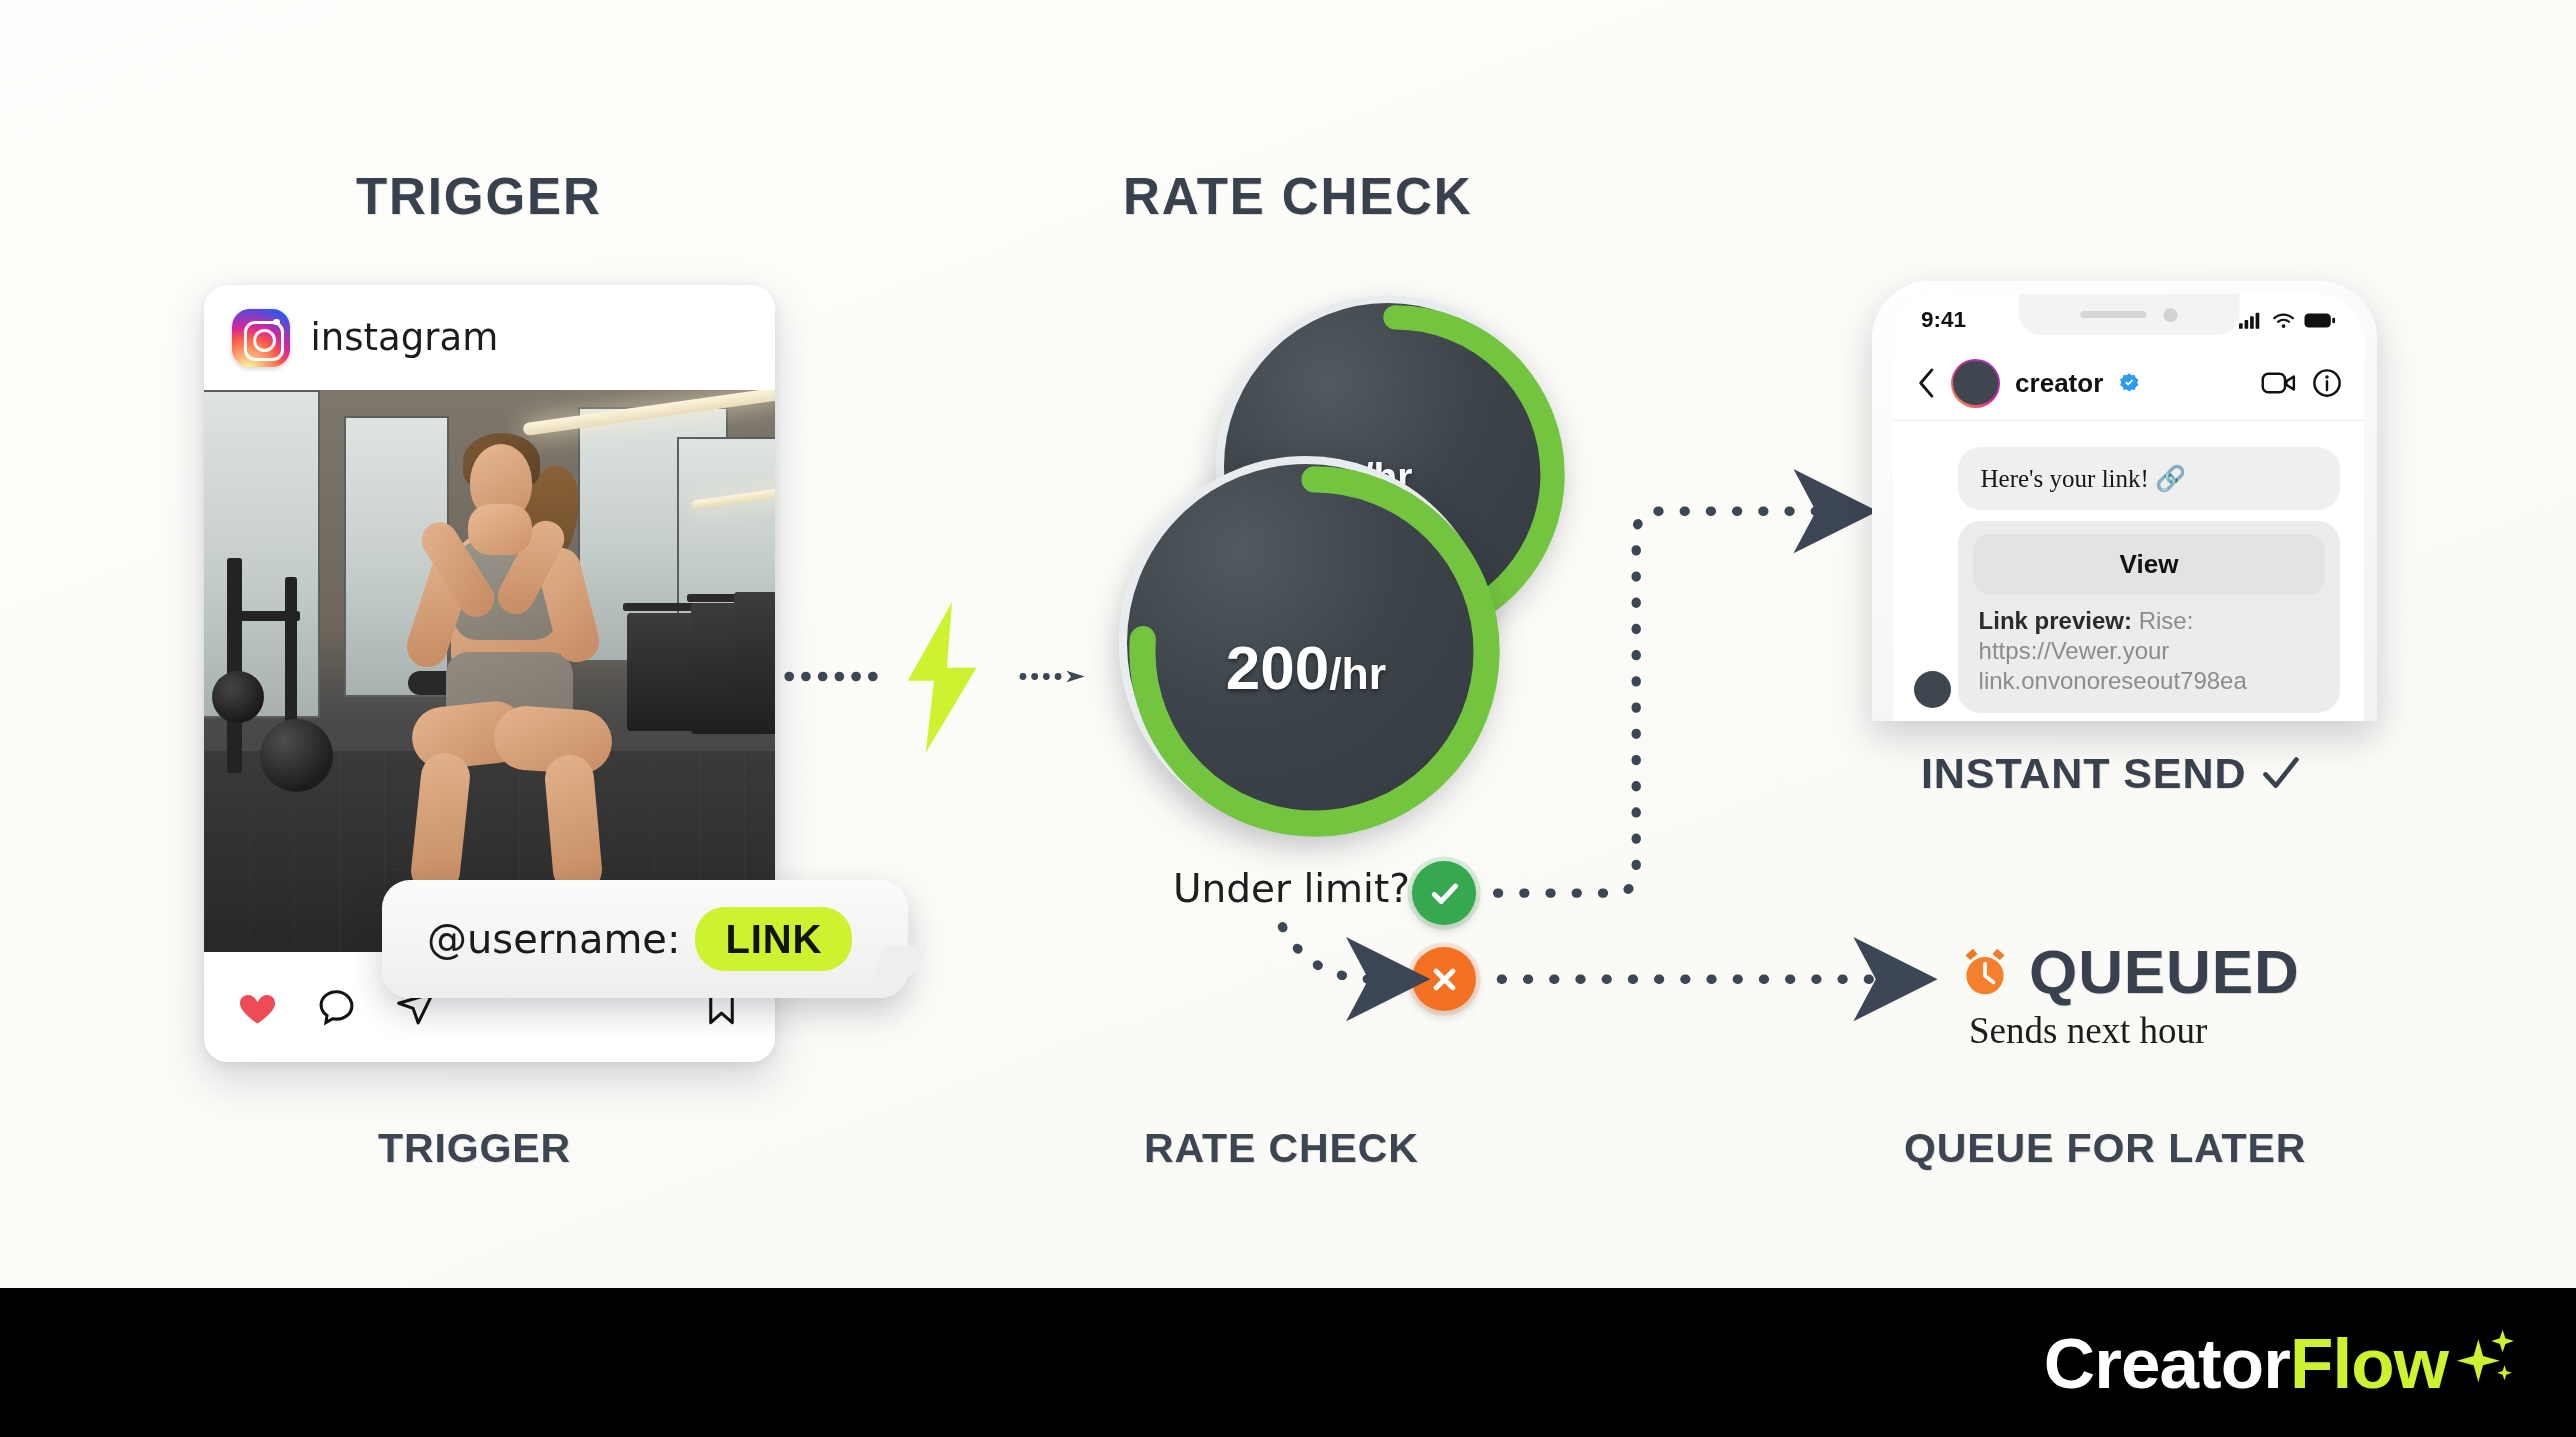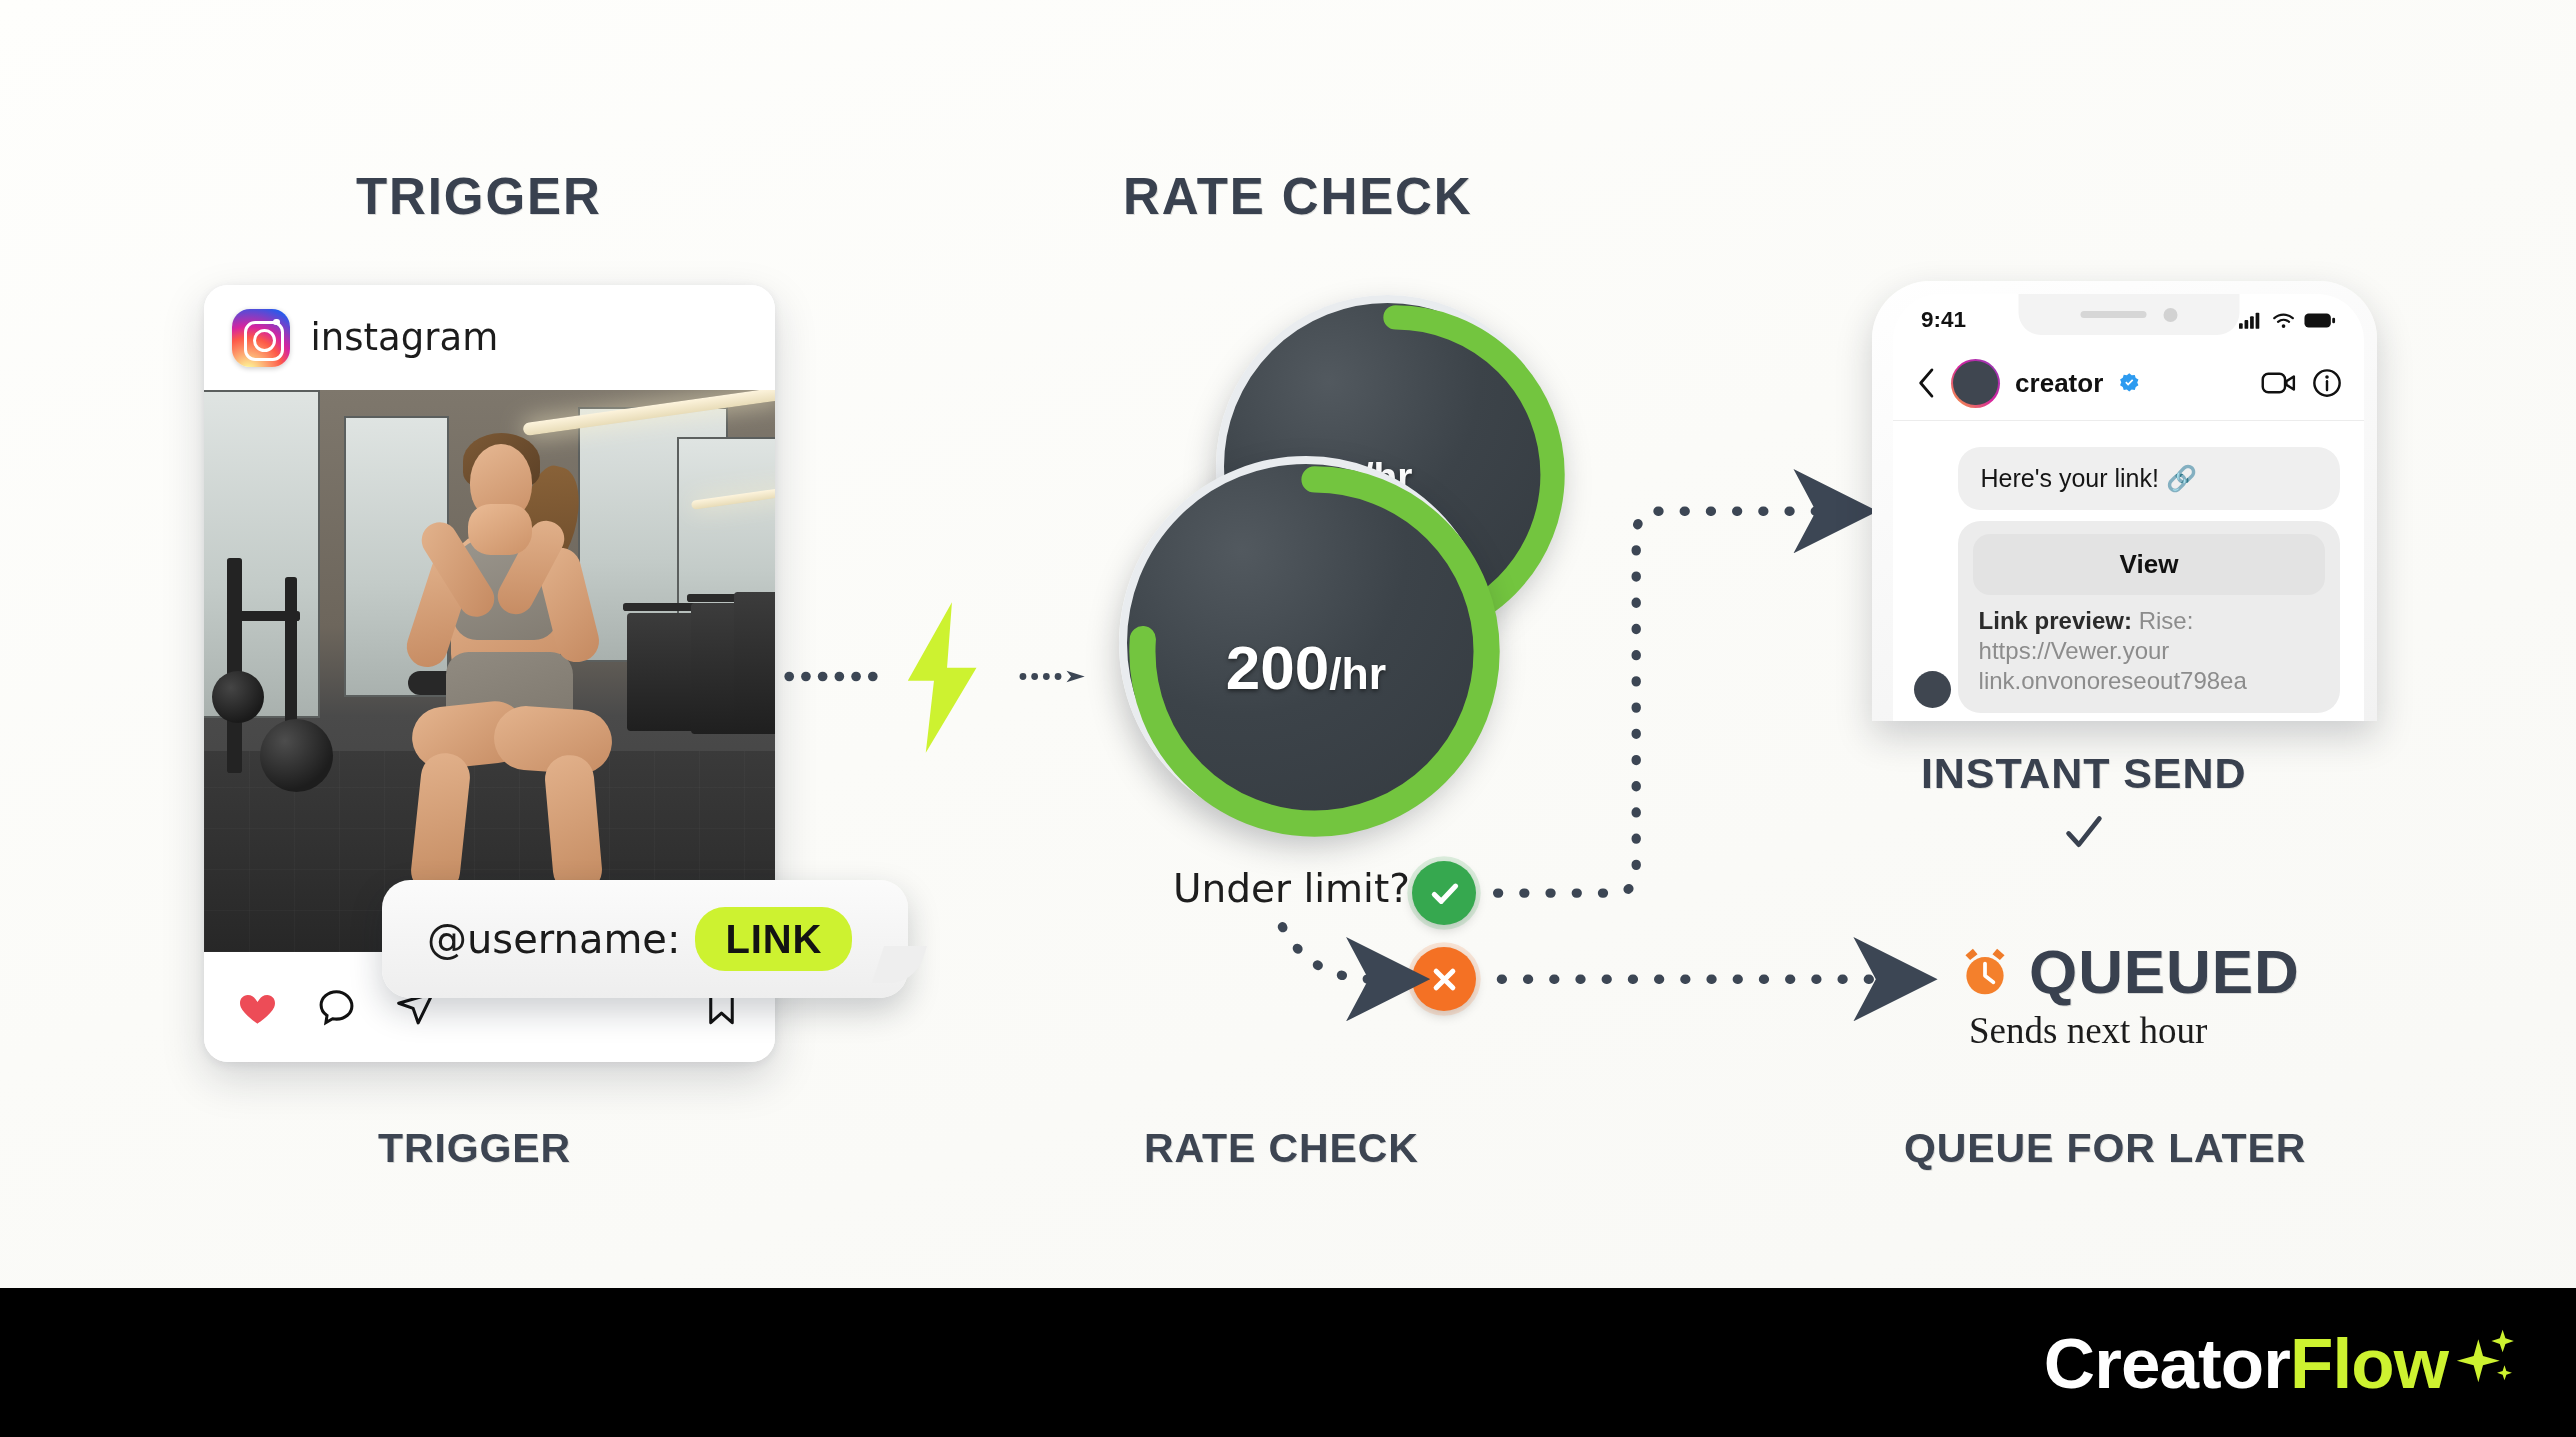--- a/index.html
+++ b/index.html
@@ -422,20 +422,21 @@
     border-radius: 50%;
     background: #3f4650;
   }
   .bubble {
     background: #efefef;
     border-radius: 22.5px;
     margin-left: 41px;
     padding: 17px 22.5px;
     font-size: 25px;
     color: #161616;
+    font-family: Liberation Serif, serif;
   }
   .bubble2 {
     background: #ececec;
     border-radius: 22.5px;
     margin-left: 41px;
     margin-top: 11.2px;
     padding: 13px 15px 15px 15px;
   }
   .view-btn {
     background: #e3e3e3;
@@ -461,21 +462,20 @@
     left: 1921px;
     top: 749px;
     font-size: 43px;
     font-weight: bold;
     letter-spacing: 0.9px;
     color: #39414f;
     text-shadow: 0.9px 0.9px 0 rgba(0,0,0,0.1);
     display: flex;
     align-items: center;
     gap: 13px;
-    flex-direction: column;
   }
   .queued-row {
     position: absolute;
     left: 1958px;
     top: 936px;
     display: flex;
     align-items: center;
     gap: 17px;
   }
   .queued-text {

